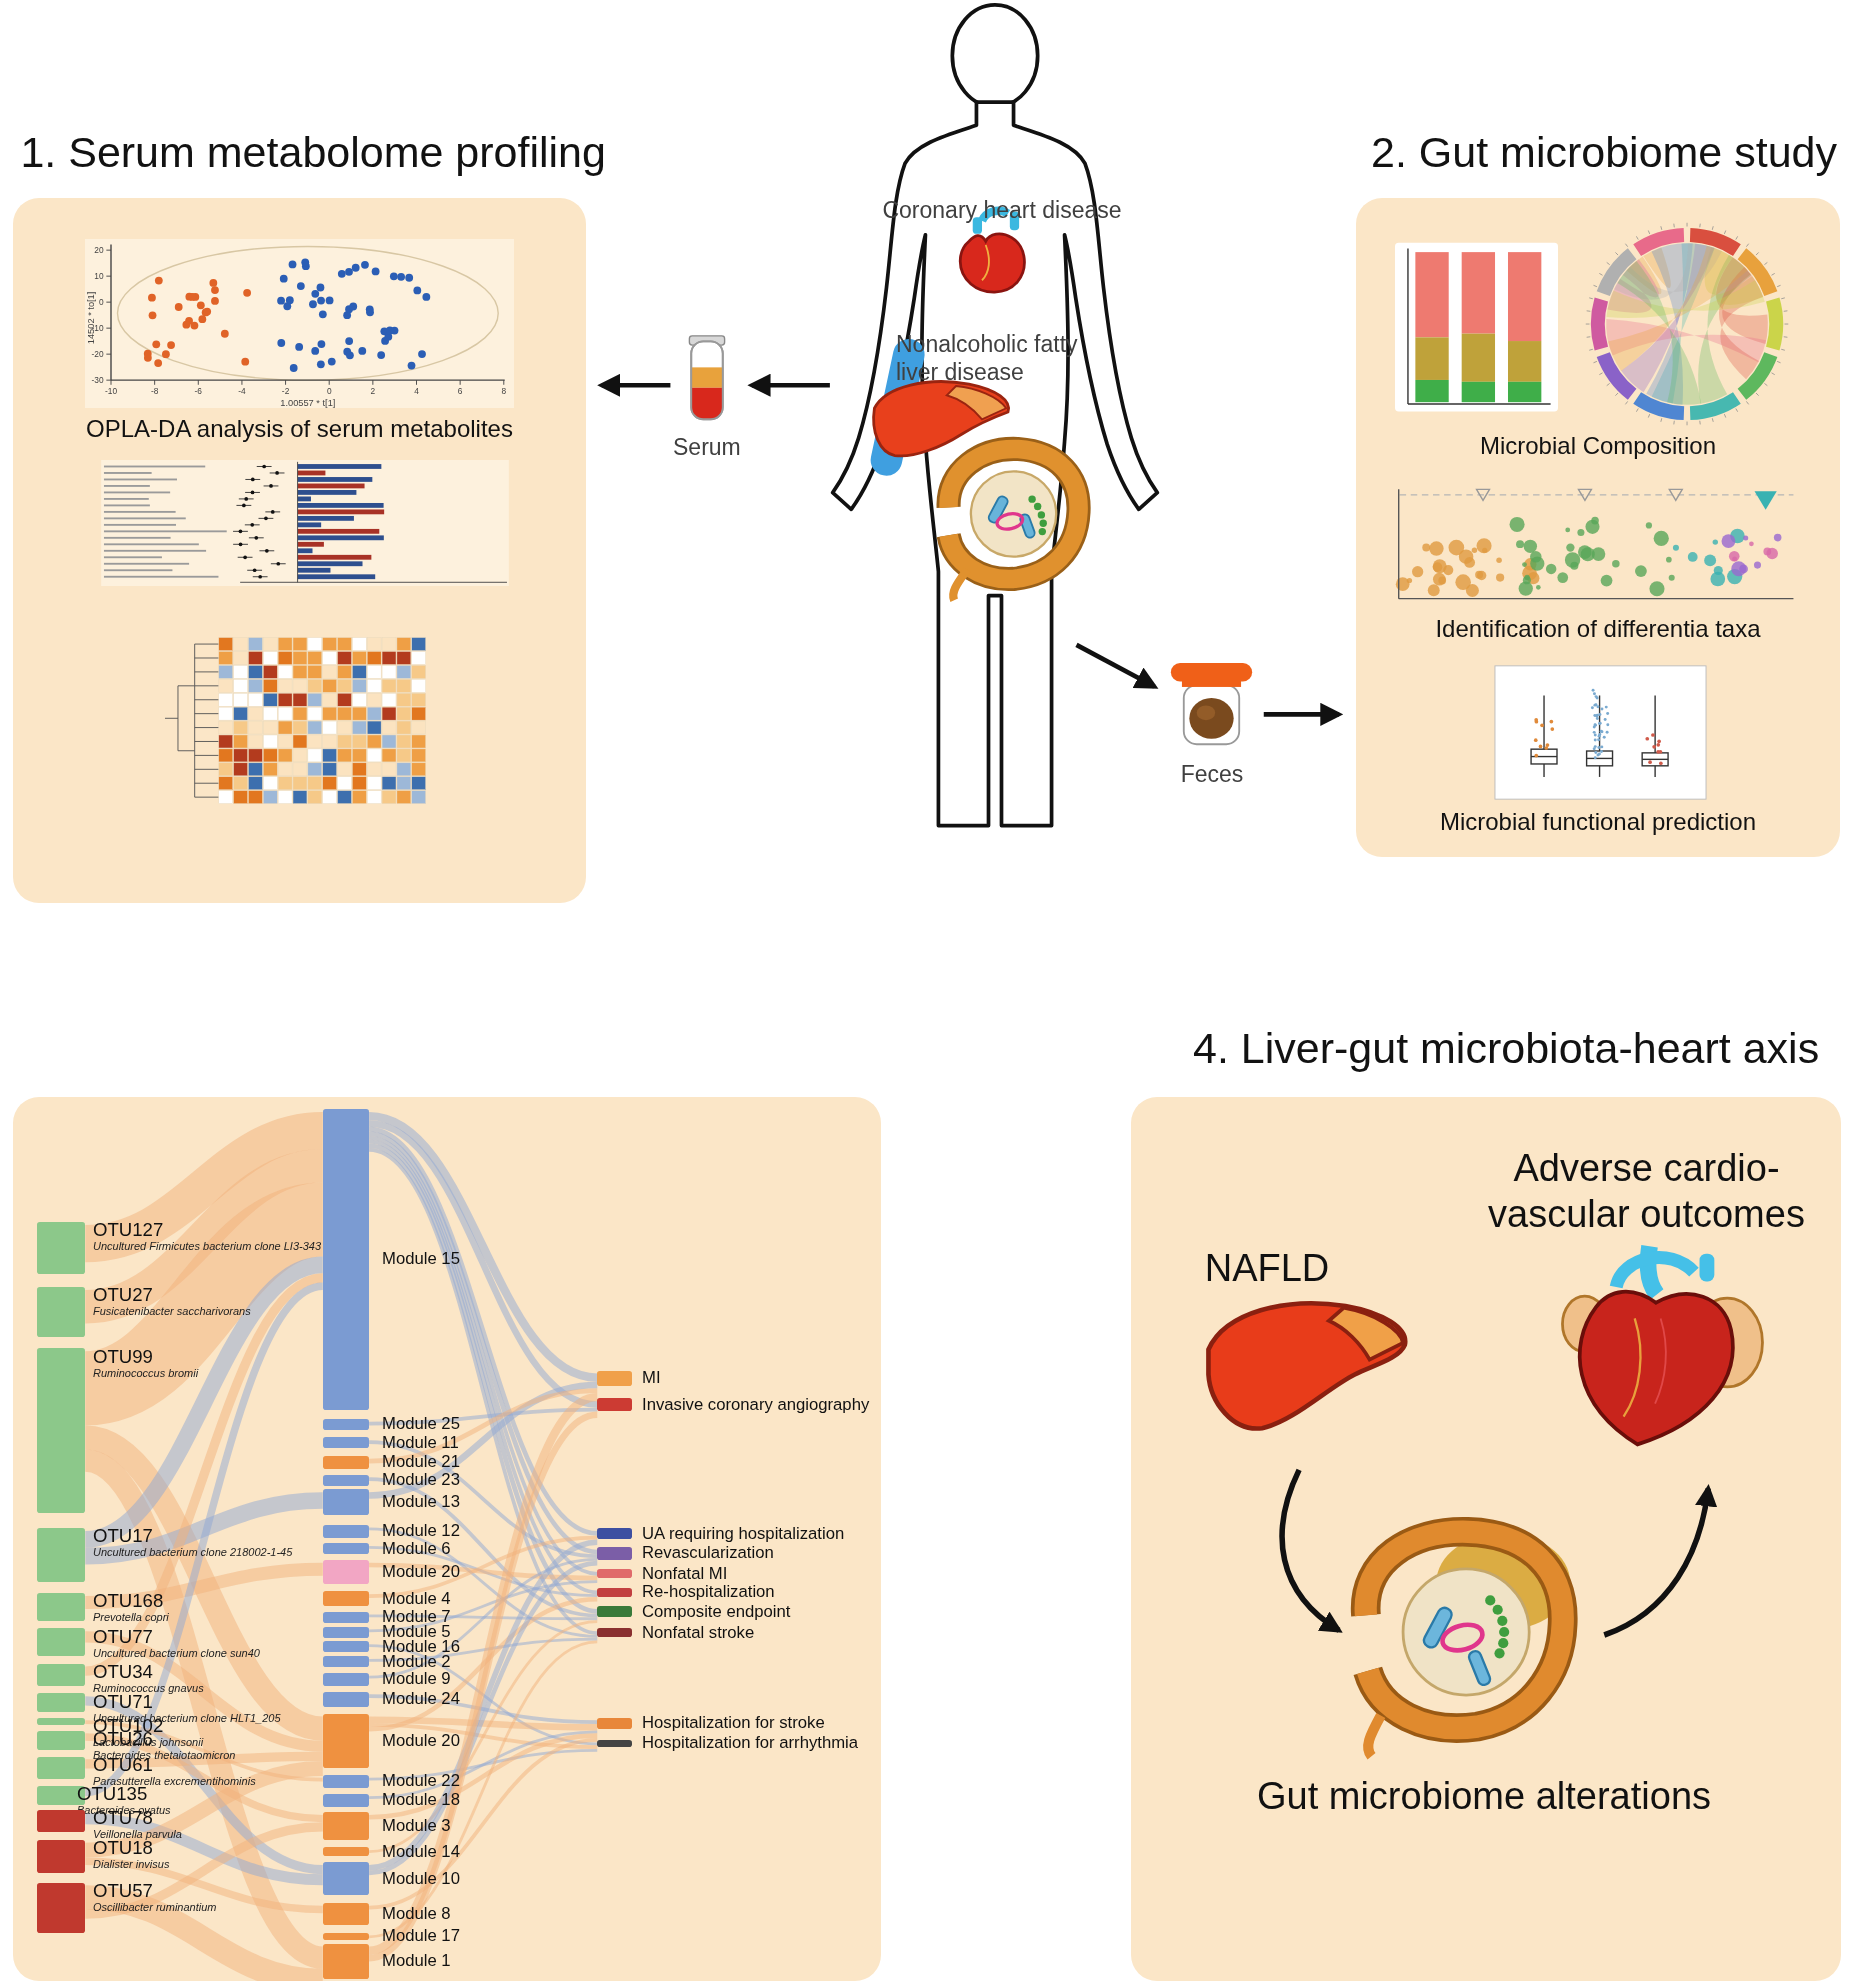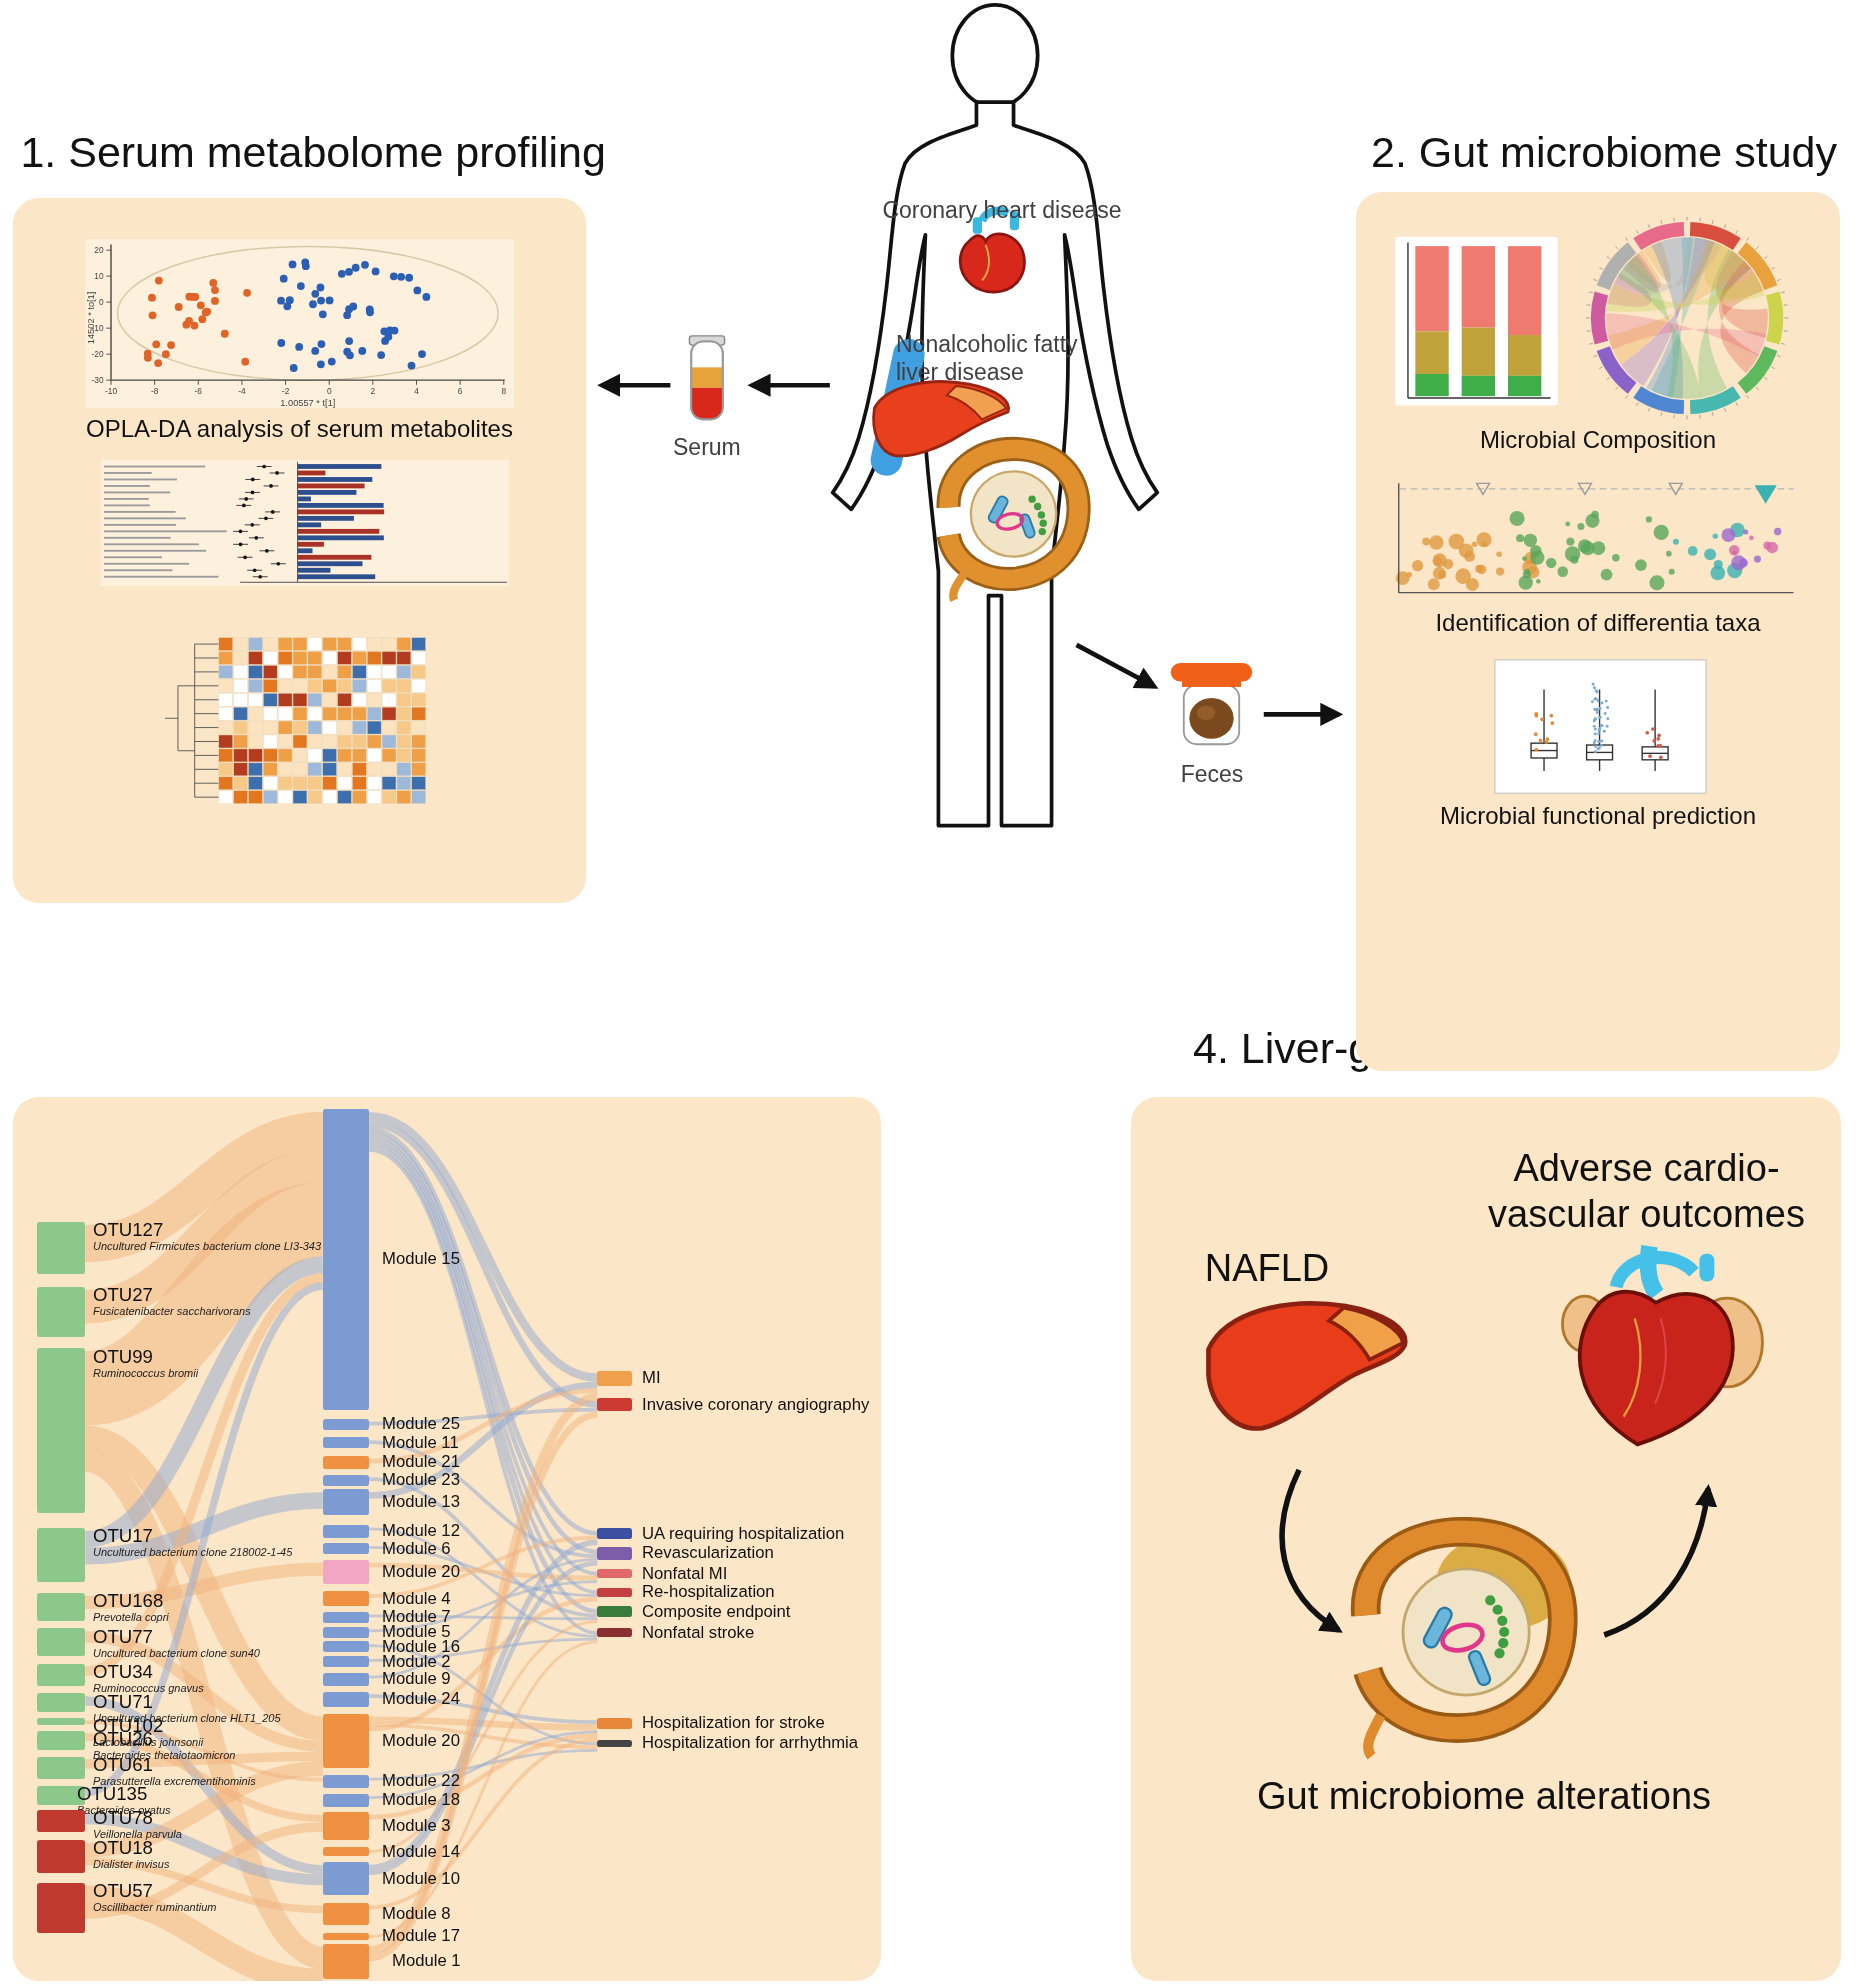--- a/index.html
+++ b/index.html
@@ -1,21 +1,21 @@
 <!DOCTYPE html>
 <html style="font-size:15px"><head>
 <meta charset="utf-8">
 <style>
   *{box-sizing:border-box;margin:0;padding:0}
   html,body{background:#fff}
   body{font-family:"Liberation Sans","DejaVu Sans",sans-serif;color:#111}
   .page{position:relative;width:1863px;height:1985px;background:#fff;overflow:hidden}
   .panel{position:absolute;background:#fbe6c7;border-radius:26px}
   .panel1{left:13px;top:198px;width:573px;height:705px}
-  .panel2{left:1356px;top:192px;width:484px;height:879px}
+  .panel2{left:1356px;top:198px;width:484px;height:659px}
   .panel3{left:13px;top:1097px;width:868px;height:884px}
   .panel4{left:1131px;top:1097px;width:710px;height:884px}
   .sec-title{position:absolute;font-size:43px;font-weight:400;color:#121212;white-space:nowrap}
   .t1{left:20.4px;top:128px}
   .t2{left:1371px;top:128px}
   .t3{left:20.4px;top:1024px}
   .t4{left:1193px;top:1024px}
   .caption{position:absolute;left:0;width:100%;text-align:center;font-size:24px;color:#121212}
   .cap-wrap{left:10%;width:80%}
   .chart{position:absolute}
@@ -975,21 +975,21 @@
         <div class="mod-label" style="left: 369px; top: 719px;">Module 3</div>
         <div class="snode" style="left: 310px; top: 750px; width: 46px; height: 9.3px; background: rgb(239, 145, 64);"></div>
         <div class="mod-label" style="left: 369px; top: 745px;">Module 14</div>
         <div class="snode" style="left: 310px; top: 765px; width: 46px; height: 33px; background: rgb(123, 155, 210);"></div>
         <div class="mod-label" style="left: 369px; top: 772px;">Module 10</div>
         <div class="snode" style="left: 310px; top: 806px; width: 46px; height: 22px; background: rgb(239, 145, 64);"></div>
         <div class="mod-label" style="left: 369px; top: 807px;">Module 8</div>
         <div class="snode" style="left: 310px; top: 836px; width: 46px; height: 7.4px; background: rgb(239, 145, 64);"></div>
         <div class="mod-label" style="left: 369px; top: 829px;">Module 17</div>
         <div class="snode" style="left: 310px; top: 847px; width: 46px; height: 35px; background: rgb(239, 145, 64);"></div>
-        <div class="mod-label" style="left: 369px; top: 854px; margin-left: 10px;">Module 1</div>
+        <div class="mod-label" style="left: 369px; top: 854px;">Module 1</div>
         <div class="snode" style="left: 584px; top: 274px; width: 35px; height: 15px; background: rgb(240, 160, 74);"></div>
         <div class="out-label" style="left: 629px; top: 271px;">MI</div>
         <div class="snode" style="left: 584px; top: 301px; width: 35px; height: 13px; background: rgb(204, 59, 51);"></div>
         <div class="out-label" style="left: 629px; top: 298px;">Invasive coronary angiography</div>
         <div class="snode" style="left: 584px; top: 431px; width: 35px; height: 11px; background: rgb(61, 79, 161);"></div>
         <div class="out-label" style="left: 629px; top: 427px;">UA requiring hospitalization</div>
         <div class="snode" style="left: 584px; top: 450px; width: 35px; height: 13px; background: rgb(123, 94, 167);"></div>
         <div class="out-label" style="left: 629px; top: 446px;">Revascularization</div>
         <div class="snode" style="left: 584px; top: 472px; width: 35px; height: 9.3px; background: rgb(224, 106, 106);"></div>
         <div class="out-label" style="left: 629px; top: 467px;">Nonfatal MI</div>

